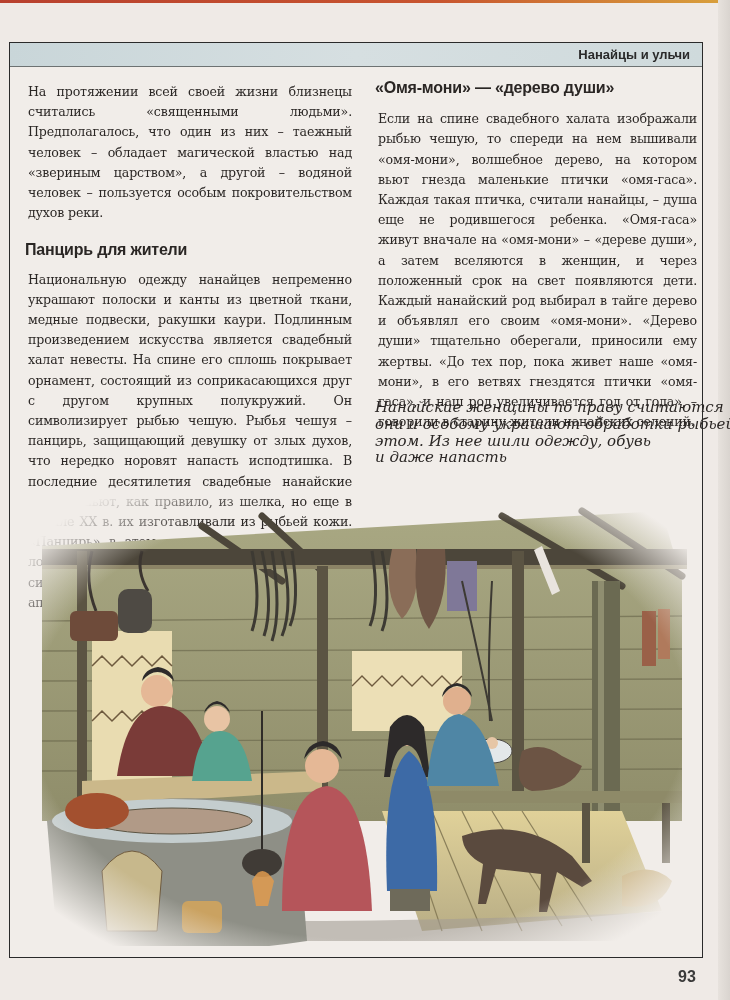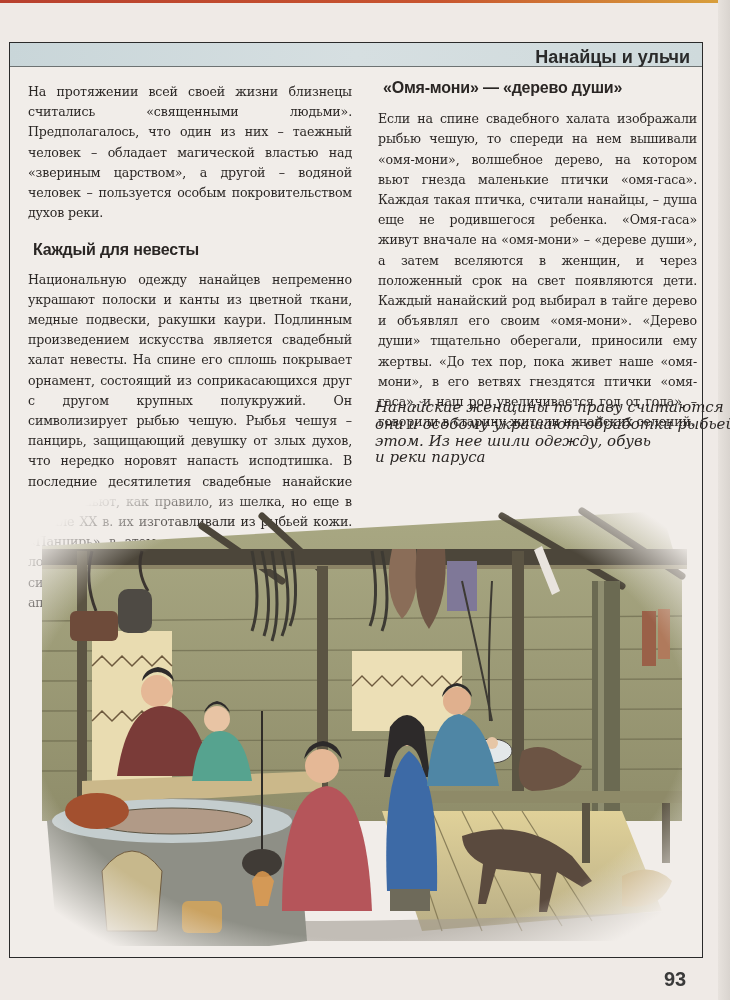--- a/index.html
+++ b/index.html
@@ -25,82 +25,82 @@
     }
     .header-band {
       position: absolute; left: 0; top: 0; width: 100%; height: 24px;
       background: linear-gradient(90deg, #c9d6d9, #d6dfe1 50%, #cfdadc);
       border-bottom: 1px solid #6d7272;
       box-sizing: border-box;
     }
     .header-band .section-title {
       position: absolute; right: 12px; top: 4px;
       font-family: "Liberation Sans", "DejaVu Sans", sans-serif;
-      font-weight: bold; font-size: 18px; color: #2a2a2a;
+      font-weight: bold; font-size: 13px; color: #2a2a2a;
     }
     .col {
       position: absolute; top: 36px; width: 330px;
       font-size: 12.6px; line-height: 20.2px;
       text-align: justify;
       letter-spacing: -0.15px;
     }
     .col-left { left: 15px; }
     .col-right { left: 365px; width: 325px; }
     .col p { margin: 3px; hyphens: auto; }
     .col h2 {
       font-family: "Liberation Sans", "DejaVu Sans", sans-serif;
       font-size: 16px; font-weight: bold; color: #2a2624;
-      margin: 8px; letter-spacing: -0.2px;
+      margin: 0; letter-spacing: -0.2px;
     }
     .col-left h2 { margin-top: 17px; margin-bottom: 9px; }
     .col-right h2 { margin-top: -1px; margin-bottom: 11px; }
     .caption {
       position: absolute; left: 365px; top: 356px; width: 300px;
       font-family: "DejaVu Serif", "Liberation Serif", serif;
       font-style: italic; font-size: 15px; line-height: 16.8px;
       color: #2a2624;
     }
     .caption span { display: block; white-space: nowrap; }
     .illustration {
       position: absolute; left: 12px; top: 448px; width: 675px; height: 455px;
     }
     .illustration svg { width: 100%; height: 100%; display: block; }
     .page-number {
-      position: absolute; left: 664px; top: 968px;
+      position: absolute; left: 678px; top: 968px;
       font-family: "Liberation Sans", "DejaVu Sans", sans-serif;
-      font-weight: bold; font-size: 20px; color: #3a3a3a;
+      font-weight: bold; font-size: 16px; color: #3a3a3a;
     }
   </style>
 </head>
 <body>
 
 <div class="top-strip"></div>
 <div class="right-edge"></div>
 
 <div class="frame">
   <div class="header-band">
     <span class="section-title">Нанайцы и ульчи</span>
   </div>
 
   <div class="col col-left">
     <p>На протяжении всей своей жизни близнецы считались «священными людьми». Предполагалось, что один из них – таежный человек – обладает магической властью над «звериным царством», а другой – водяной человек – пользуется особым покровительством духов реки.</p>
-    <h2>Каждый для невесты</h2>
+    <h2>Панцирь для жители</h2>
     <p>Национальную одежду нанайцев непременно украшают полоски и канты из цветной ткани, медные подвески, ракушки каури. Подлинным произведением искусства является свадебный халат невесты. На спине его сплошь покрывает орнамент, состоящий из соприкасающихся друг с другом крупных полукружий. Он символизирует рыбью чешую. Рыбья чешуя – панцирь, защищающий девушку от злых духов, что нередко норовят напасть исподтишка. В последние десятилетия свадебные нанайские халаты шьют, как правило, из шелка, но еще в начале XX в. их изготавливали из рыбьей кожи. «Панцирь» в этом случае тоже был из кожи лосося. Полукружья окрашивали в священный синий цвет и прикрепляли на одежду в технике аппликации.</p>
   </div>
 
   <div class="col col-right">
     <h2>«Омя-мони» — «дерево души»</h2>
     <p>Если на спине свадебного халата изображали рыбью чешую, то спереди на нем вышивали «омя-мони», волшебное дерево, на котором вьют гнезда маленькие птички «омя-гаса». Каждая такая птичка, считали нанайцы, – душа еще не родившегося ребенка. «Омя-гаса» живут вначале на «омя-мони» – «дереве души», а затем вселяются в женщин, и через положенный срок на свет появляются дети. Каждый нанайский род выбирал в тайге дерево и объявлял его своим «омя-мони». «Дерево души» тщательно оберегали, приносили ему жертвы. «До тех пор, пока живет наше «омя-мони», в его ветвях гнездятся птички «омя-гаса», и наш род увеличивается год от года», – говорили в старину жители нанайских селений.</p>
   </div>
 
   <div class="caption">
     <span>Нанайские женщины по праву считаются</span>
     <span>они и особому украшают обработки рыбьей</span>
     <span>этом. Из нее шили одежду, обувь</span>
-    <span>и реки паруса</span>
+    <span>и даже напасть</span>
   </div>
 
   <div class="illustration">
     <svg viewBox="0 0 675 455" preserveAspectRatio="none">
       <defs>
         <radialGradient id="vignette" cx="50%" cy="50%" r="62%">
           <stop offset="78%" stop-color="#f1ede9" stop-opacity="0"></stop>
           <stop offset="100%" stop-color="#f1ede9" stop-opacity="1"></stop>
         </radialGradient>
         <linearGradient id="wallGrad" x1="0" y1="0" x2="0" y2="1">

